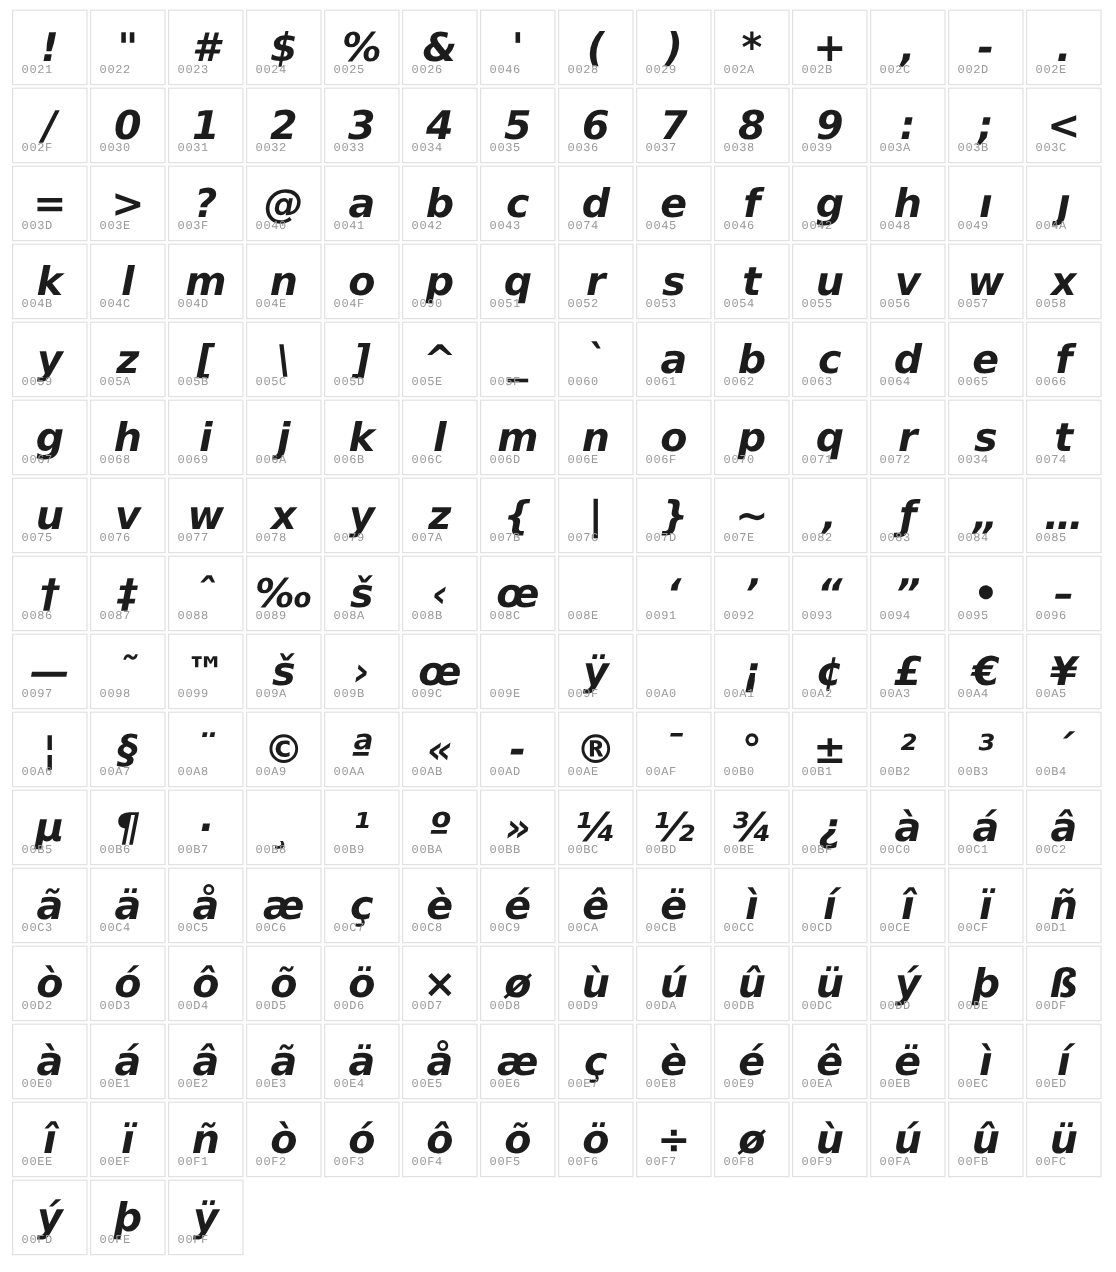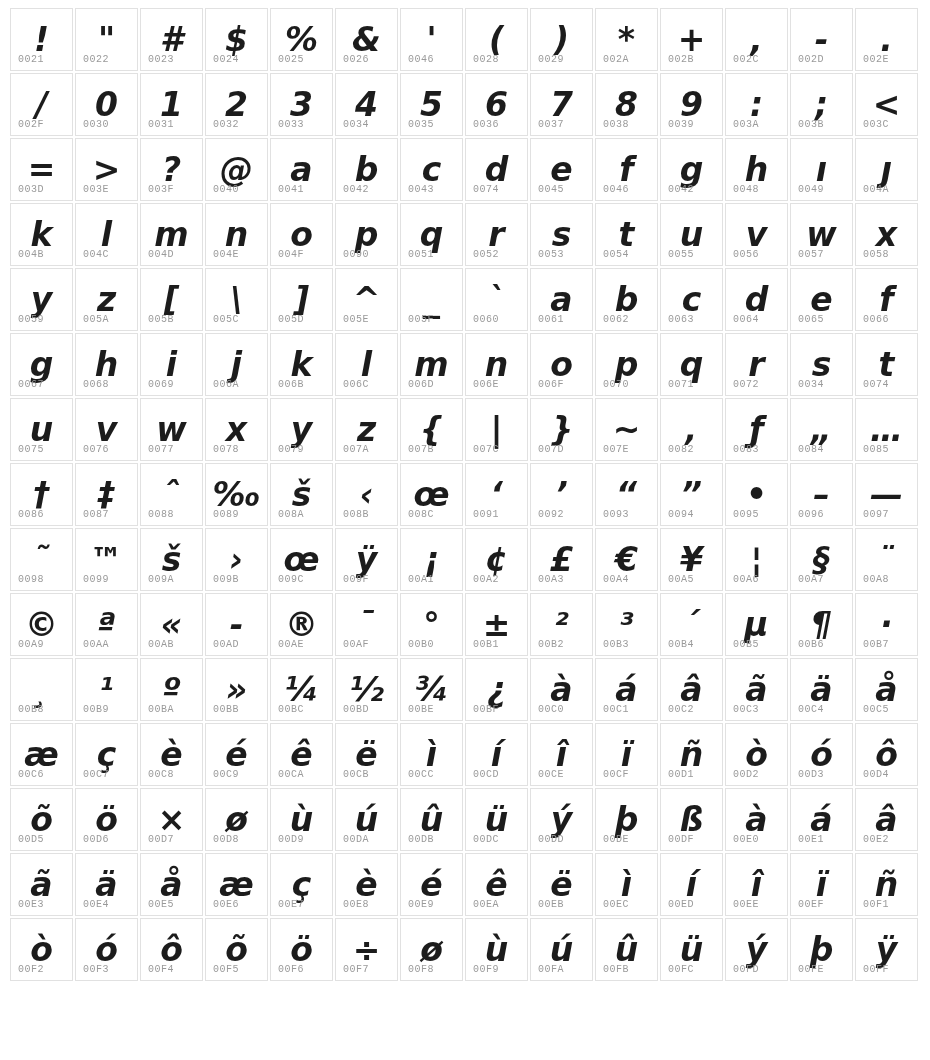--- a/index.html
+++ b/index.html
@@ -474,20 +474,24 @@
       </div>
       <div class="cell">
         <div class="glyph">‹</div>
         <div class="code">008B</div>
       </div>
       <div class="cell">
         <div class="glyph">œ</div>
         <div class="code">008C</div>
       </div>
       <div class="cell">
+        <div class="glyph"></div>
+        <div class="code">008E</div>
+      </div>
+      <div class="cell">
         <div class="glyph">‘</div>
         <div class="code">0091</div>
       </div>
       <div class="cell">
         <div class="glyph">’</div>
         <div class="code">0092</div>
       </div>
       <div class="cell">
         <div class="glyph">“</div>
         <div class="code">0093</div>
@@ -522,22 +526,30 @@
       </div>
       <div class="cell">
         <div class="glyph">›</div>
         <div class="code">009B</div>
       </div>
       <div class="cell">
         <div class="glyph">œ</div>
         <div class="code">009C</div>
       </div>
       <div class="cell">
+        <div class="glyph"></div>
+        <div class="code">009E</div>
+      </div>
+      <div class="cell">
         <div class="glyph">ÿ</div>
         <div class="code">009F</div>
+      </div>
+      <div class="cell">
+        <div class="glyph"></div>
+        <div class="code">00A0</div>
       </div>
       <div class="cell">
         <div class="glyph">¡</div>
         <div class="code">00A1</div>
       </div>
       <div class="cell">
         <div class="glyph">¢</div>
         <div class="code">00A2</div>
       </div>
       <div class="cell">

